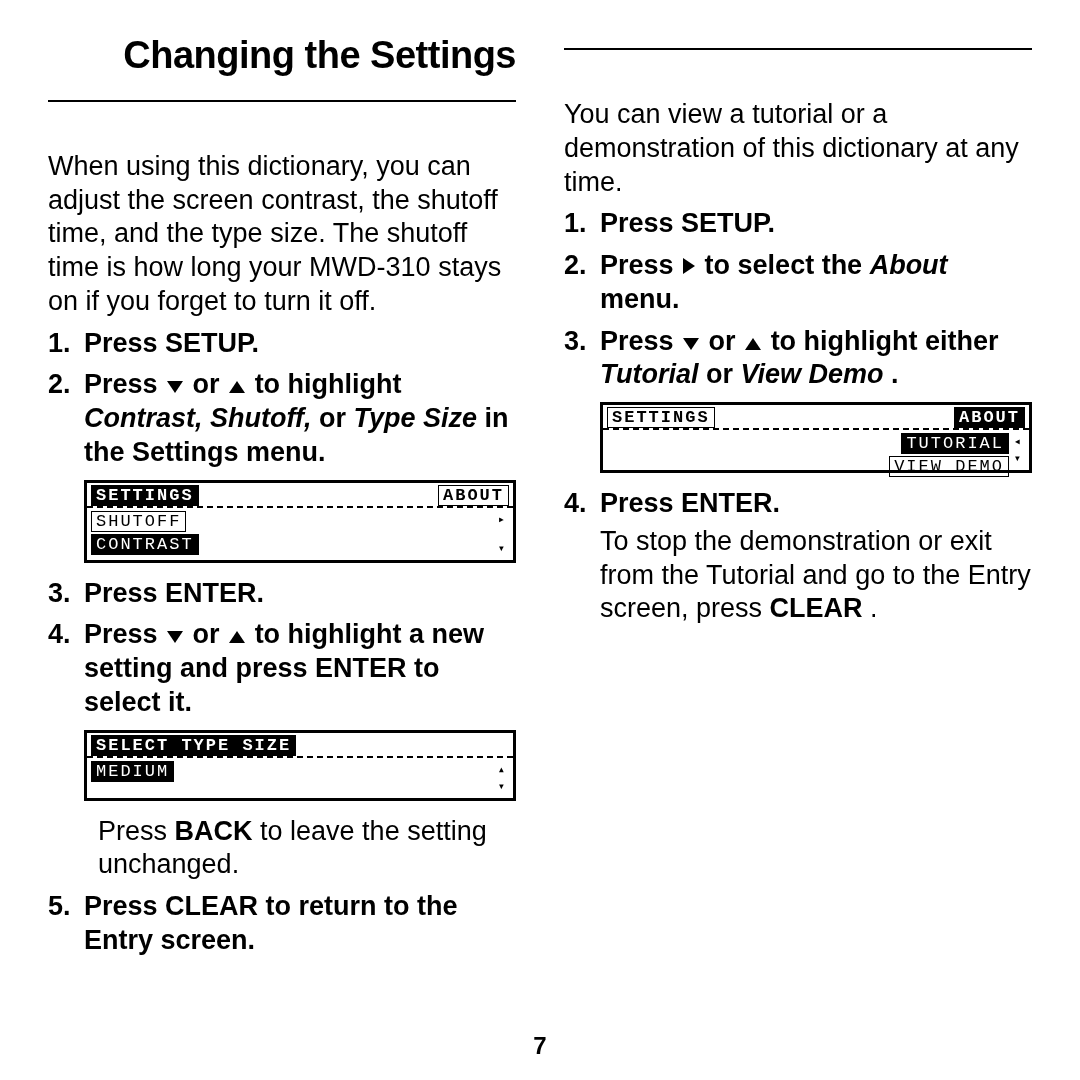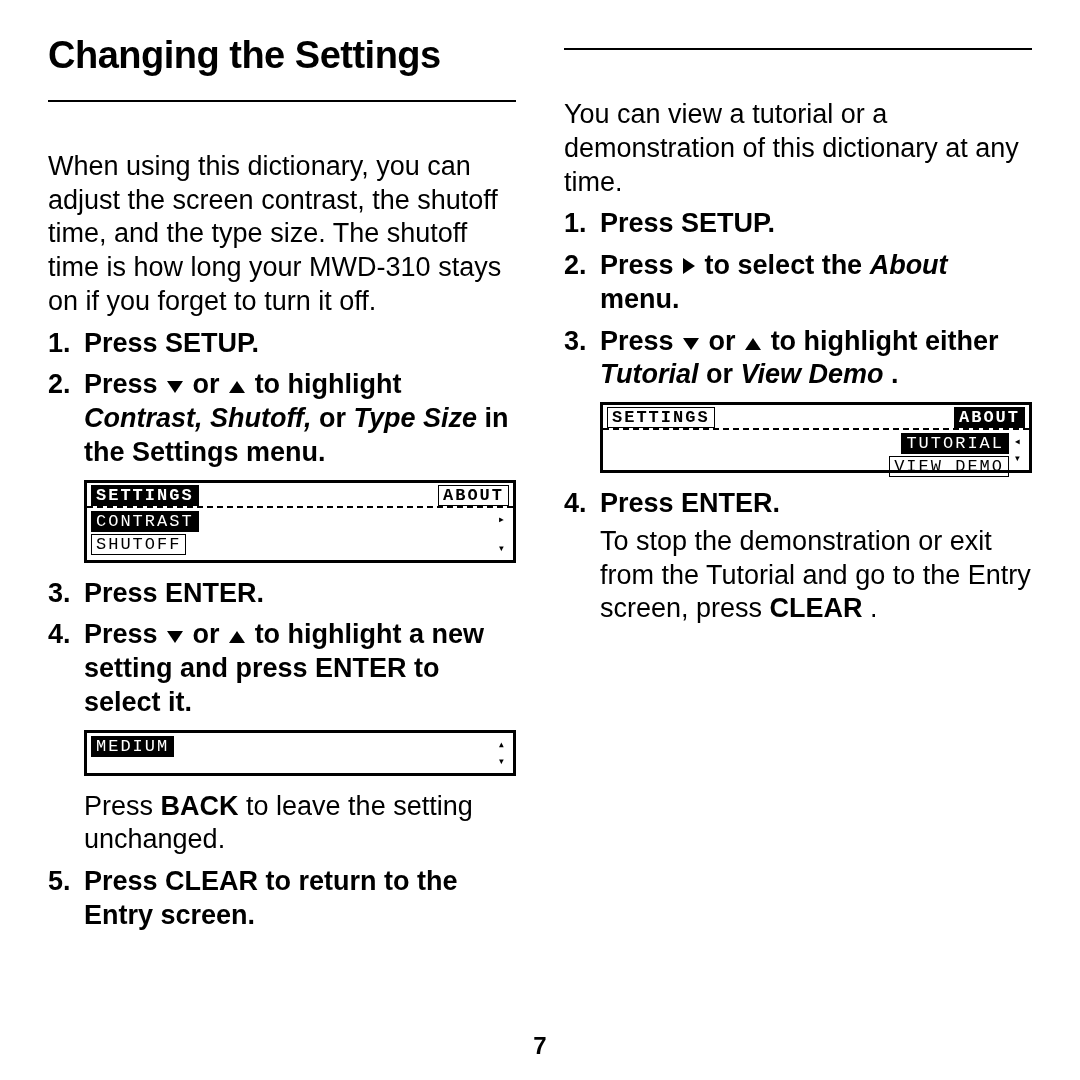--- a/index.html
+++ b/index.html
@@ -1,19 +1,19 @@
 <!DOCTYPE html>
 <html><head>
 <meta charset="utf-8">
 <style>
   html,body{margin:0;padding:0;background:#fff;font-family:Helvetica,Arial,sans-serif;color:#000}
   .page{width:1080px;height:1080px;box-sizing:border-box;padding:24px 48px 20px;display:flex;flex-direction:column}
   .cols{flex:1;display:flex;gap:48px}
   .col{flex:1;min-width:0}
-  h1{font-size:38px;font-weight:800;margin:12px 0 24px;text-align:left;letter-spacing:-.5px;line-height:1.05}
+  h1{font-size:38px;font-weight:800;margin:12px 0 24px;text-align:right;letter-spacing:-.5px;line-height:1.05}
   h1 .line2{display:block}
   hr.rule{border:none;border-top:2px solid #000;margin:0 0 48px}
   p{font-size:27px;line-height:1.25;margin:0 0 8px}
   ol{list-style:none;margin:0;padding:0;counter-reset:step}
   ol>li{counter-increment:step;position:relative;padding-left:36px;font-size:27px;line-height:1.25;font-weight:700;margin:0 0 8px}
   ol>li::before{content:counter(step)".";position:absolute;left:0;font-weight:700}
   ol>li .sub{font-weight:400;margin-top:4px}
   em.it{font-style:italic;font-weight:700}
   strong.kw{font-weight:800}
   .tri{display:inline-block;vertical-align:-2px}
@@ -58,22 +58,22 @@
           <span> in the Settings menu.</span>
         </li>
       </ol>
 
       <div class="lcd">
         <div class="tabs">
           <span class="tab inv">SETTINGS</span>
           <span class="tab">ABOUT</span>
         </div>
         <div class="body">
+          <div><span class="item">SHUTOFF</span></div>
           <div><span class="item inv">CONTRAST</span></div>
-          <div><span class="item">SHUTOFF</span></div>
           <div class="arrows">
               <span>▸</span>
               <span>▾</span>
             </div>
         </div>
       </div>
       <ol start="3" style="counter-reset:step 2">
         <li>Press ENTER.</li>
         <li>
           <span>Press </span>
@@ -82,29 +82,33 @@
               </svg></span>
           <span> or </span>
           <span class="tri"><svg width="20" height="16">
                 <polygon points="10,2 18,14 2,14" fill="#000"></polygon>
               </svg></span>
           <span> to highlight a new setting and press ENTER to select it.</span>
         </li>
       </ol>
 
       <div class="lcd">
+        <div class="tabs">
+          <span class="tab inv" style="flex:0 0 auto">SELECT TYPE SIZE</span>
+          <span></span>
+        </div>
         <div class="body">
           <div><span class="item inv">MEDIUM</span></div>
           <div class="arrows">
               <span>▴</span>
               <span>▾</span>
             </div>
         </div>
       </div>
-      <p class="sub" style="margin-left:36px">
+      <p class="sub" style="margin-left:50px">
         <span>Press </span>
         <strong class="kw">BACK</strong>
         <span> to leave the setting unchanged.</span>
       </p>
       <ol style="counter-reset:step 4">
         <li>Press CLEAR to return to the Entry screen.</li>
       </ol>
     </div>
 
     <div class="col">

